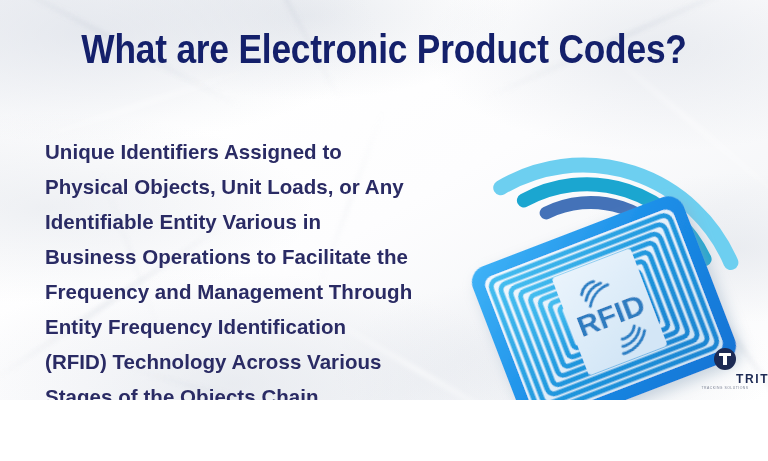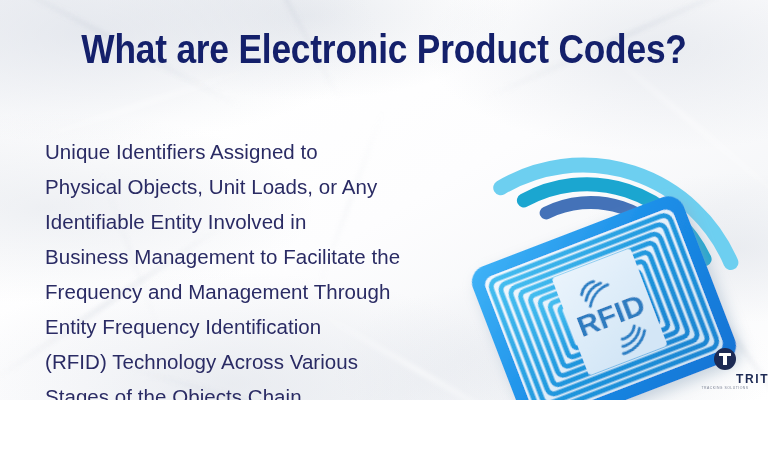--- a/index.html
+++ b/index.html
@@ -81,21 +81,21 @@
     position: absolute;
     left: 45px;
     top: 134px;
     width: 400px;
     font-family: "Liberation Sans", sans-serif;
     font-size: 20.5px;
     line-height: 35px;
     color: #2A2B64;
     letter-spacing: 0.05px;
   }
-  .body-copy .ln { display: block; white-space: nowrap; }
+  .body-copy .ln { display: block; white-space: nowrap; font-weight: bold; }
 
   
   .art {
     position: absolute;
     left: 452px;
     top: 96px;
     width: 316px;
     height: 320px;
   }
   .art svg { display: block; }
@@ -167,22 +167,22 @@
   <div class="crease c9"></div>
   <div class="crease c10"></div>
   <div class="crease light c11"></div>
   <div class="crease c12"></div>
 
   <div class="headline">What are Electronic Product Codes?</div>
 
   <div class="body-copy">
     <span class="ln">Unique Identifiers Assigned to</span>
     <span class="ln">Physical Objects, Unit Loads, or Any</span>
-    <span class="ln">Identifiable Entity Involved in</span>
-    <span class="ln">Business Management to Facilitate the</span>
+    <span class="ln">Identifiable Entity Various in</span>
+    <span class="ln">Business Operations to Facilitate the</span>
     <span class="ln">Frequency and Management Through</span>
     <span class="ln">Entity Frequency Identification</span>
     <span class="ln">(RFID) Technology Across Various</span>
     <span class="ln">Stages of the Objects Chain.</span>
   </div>
 
   <div class="art">
     <svg width="316" height="320" viewBox="0 0 316 320" xmlns="http://www.w3.org/2000/svg">
       <defs>
         <linearGradient id="cardEdge" x1="0" y1="0" x2="1" y2="1">

